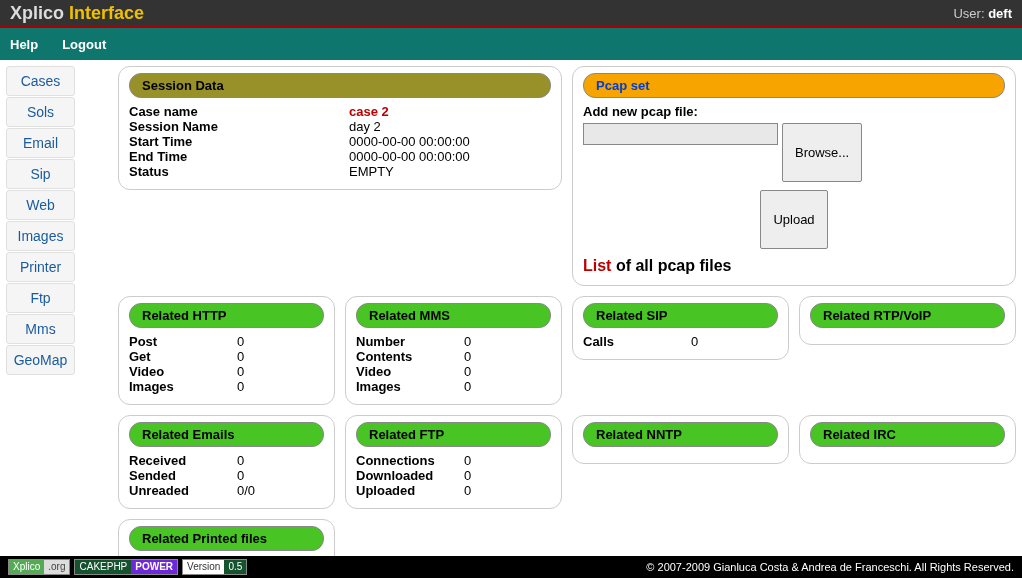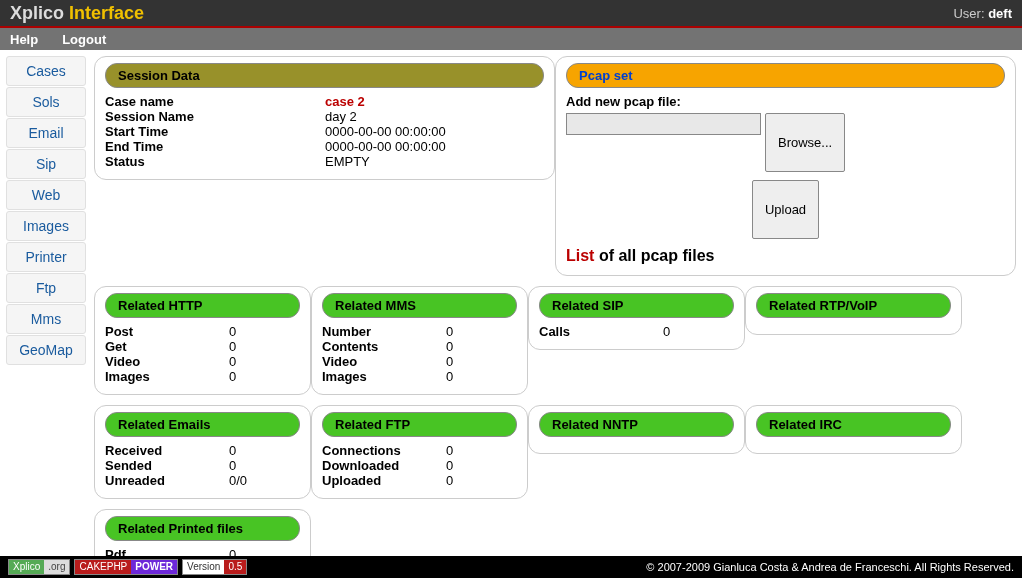--- a/index.html
+++ b/index.html
@@ -3,56 +3,56 @@
 <meta charset="utf-8">
 <style>
 * { margin: 0; padding: 0; box-sizing: border-box; }
 body { font-family: Arial, Helvetica, sans-serif; font-size: 13px; background: #fff; width: 1022px; }
 .topbar { background: #333; color: #fff; height: 28px; display: flex; align-items: center; justify-content: space-between; padding: 8px 10px; border-bottom: 2px solid #a00; }
 .brand { font-size: 18px; font-weight: bold; }
 .brand .x1 { color: #ddd; }
 .brand .x2 { color: #f0c000; }
 .userinfo { font-size: 13px; color: #ccc; }
 .userinfo b { color: #fff; }
-.menubar { background: #737373; color: #fff; height: 22px; display: flex; align-items: center; padding: 0 10px; gap: 24px; font-size: 13px; font-weight: bold; }
+.menubar { background: #0f766e; color: #fff; height: 32px; display: flex; align-items: center; padding: 0 10px; gap: 24px; font-size: 13px; font-weight: bold; }
 .menubar span { cursor: pointer; }
 .main { display: flex; align-items: flex-start; padding: 6px 6px 20px 6px; gap: 8px; }
-.sidebar { width: 80px; display: flex; flex-direction: column; }
+.sidebar { width: 69px; display: flex; flex-direction: column; }
 .sidebar a { display: block; text-align: center; padding: 6px 0; color: #1a5b9e; background: #f5f5f5; border: 1px solid #e0e0e0; margin-bottom: 1px; font-size: 14px; text-decoration: none; border-radius: 3px; }
 .content { flex: 1; display: flex; flex-direction: column; gap: 10px; }
-.row { display: flex; align-items: flex-start; }
+.row { display: flex; gap: 10px; align-items: flex-start; margin-left: 35px; }
 .panel { border: 1px solid #ccc; border-radius: 12px; padding: 6px 10px 10px 10px; background: #fff; }
 .panel .hdr { border-radius: 12px; padding: 4px 12px; font-weight: bold; font-size: 13px; margin-bottom: 6px; border: 1px solid #888; }
 .hdr-olive { background: #98912a; color: #000; }
 .hdr-green { background: #48c424; color: #000; }
 .hdr-orange { background: #f7a400; color: #0040d0; }
 .session-panel { flex: 1; }
 .pcap-panel { flex: 1; }
 .kv { display: flex; }
 .kv .k { width: 220px; font-weight: bold; }
 .kv .v { }
 .red { color: #b00; font-weight: bold; }
 .boldlabel { font-weight: bold; margin: 4px 0; }
 .filebox { display: flex; gap: 4px; margin-bottom: 8px; }
 .fileinput { width: 195px; height: 22px; border: 1px solid #888; background: #e8e8e8; }
 .btn { border: 1px solid #888; background: #eee; padding: 21px 12px; font-size: 13px; cursor: pointer; border-radius: 2px; }
 .uploadrow { text-align: center; margin-bottom: 8px; }
 .listline { font-size: 16px; }
 .listline .l1 { color: #b00; font-weight: bold; }
 .small-panel { width: 217px; }
 .stat { display: flex; }
-.stat .k { width: 124px; font-weight: bold; }
+.stat .k { width: 108px; font-weight: bold; }
 .stat .v { }
 .footer { background: #000; color: #fff; height: 22px; display: flex; align-items: center; justify-content: space-between; padding: 0 8px; font-size: 11px; position: fixed; bottom: 0; left: 0; width: 1022px; }
 .footer .badges { display: flex; gap: 4px; }
 .badge { display: inline-flex; align-items: center; height: 16px; font-size: 10px; border: 1px solid #888; }
 .badge span { padding: 0 4px; display: inline-block; line-height: 14px; }
 .bg-gray { background: #ddd; color: #444; }
 .bg-green { background: #5a5; color: #fff; }
-.bg-orange { background: #b91c1c; color: #fff; }
+.bg-orange { background: #14532d; color: #fff; }
 .bg-white { background: #fff; color: #333; }
 .bg-red { background: #6d28d9; color: #fff; font-weight: bold; }
 </style>
 </head>
 <body>
 
 <div class="topbar">
   <div class="brand">
     <span class="x1">Xplico </span><span class="x2">Interface</span>
   </div>

